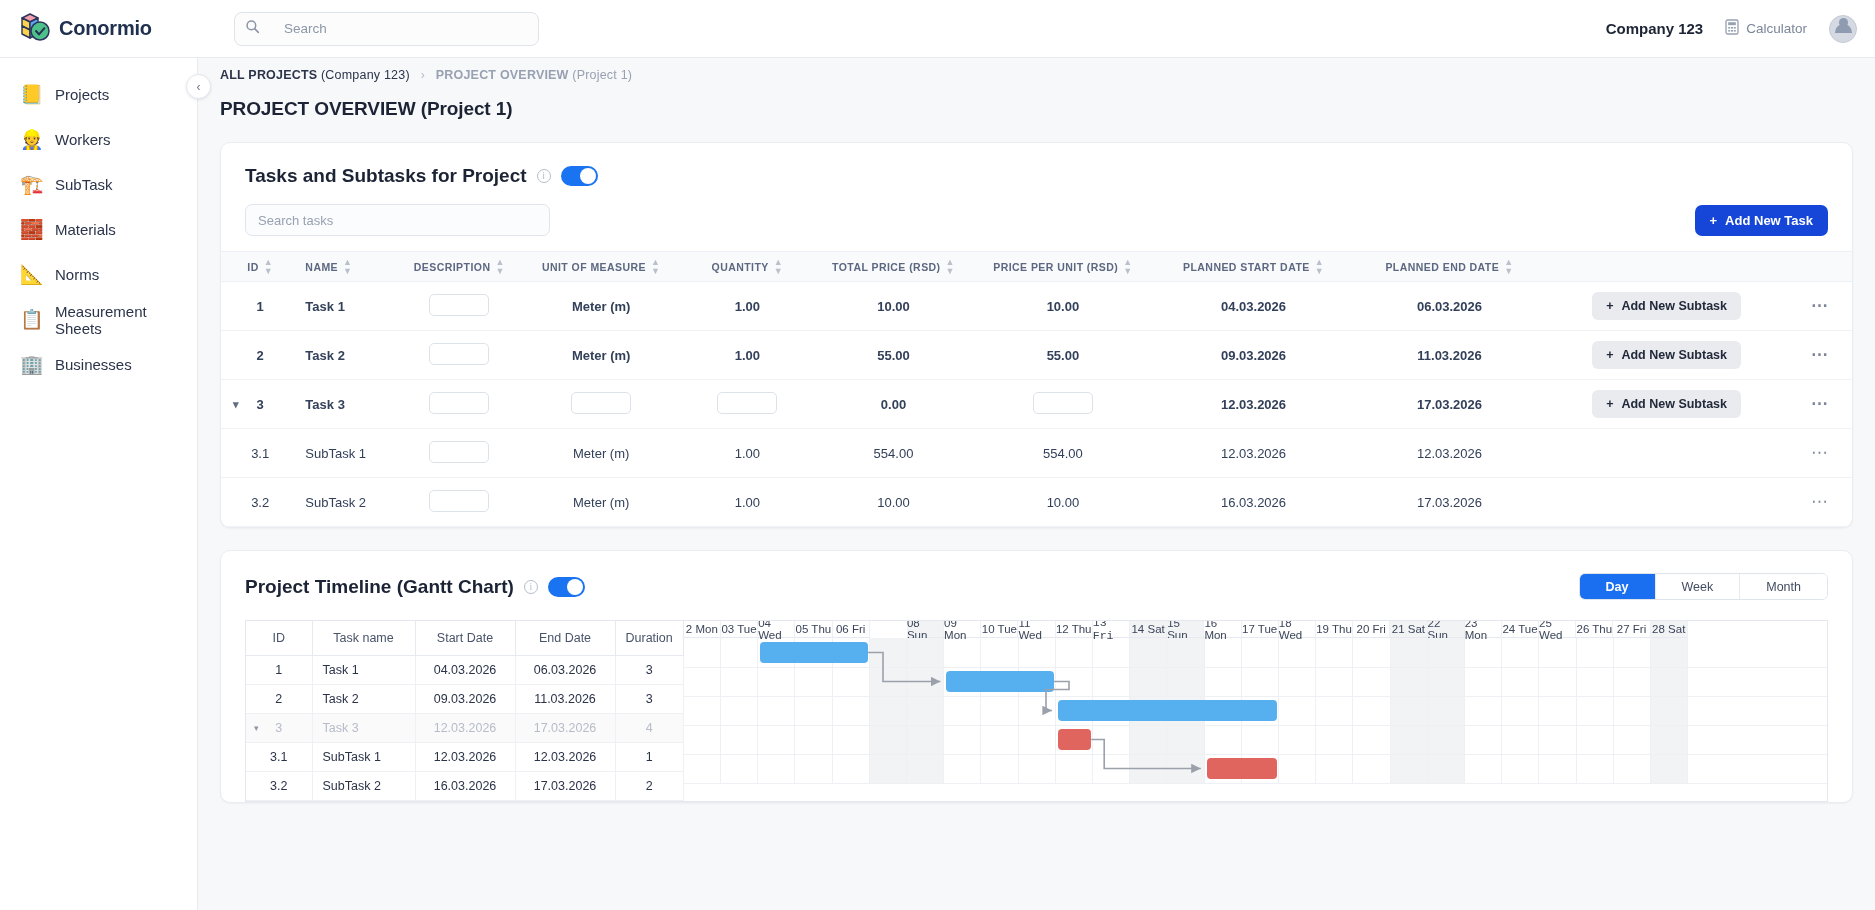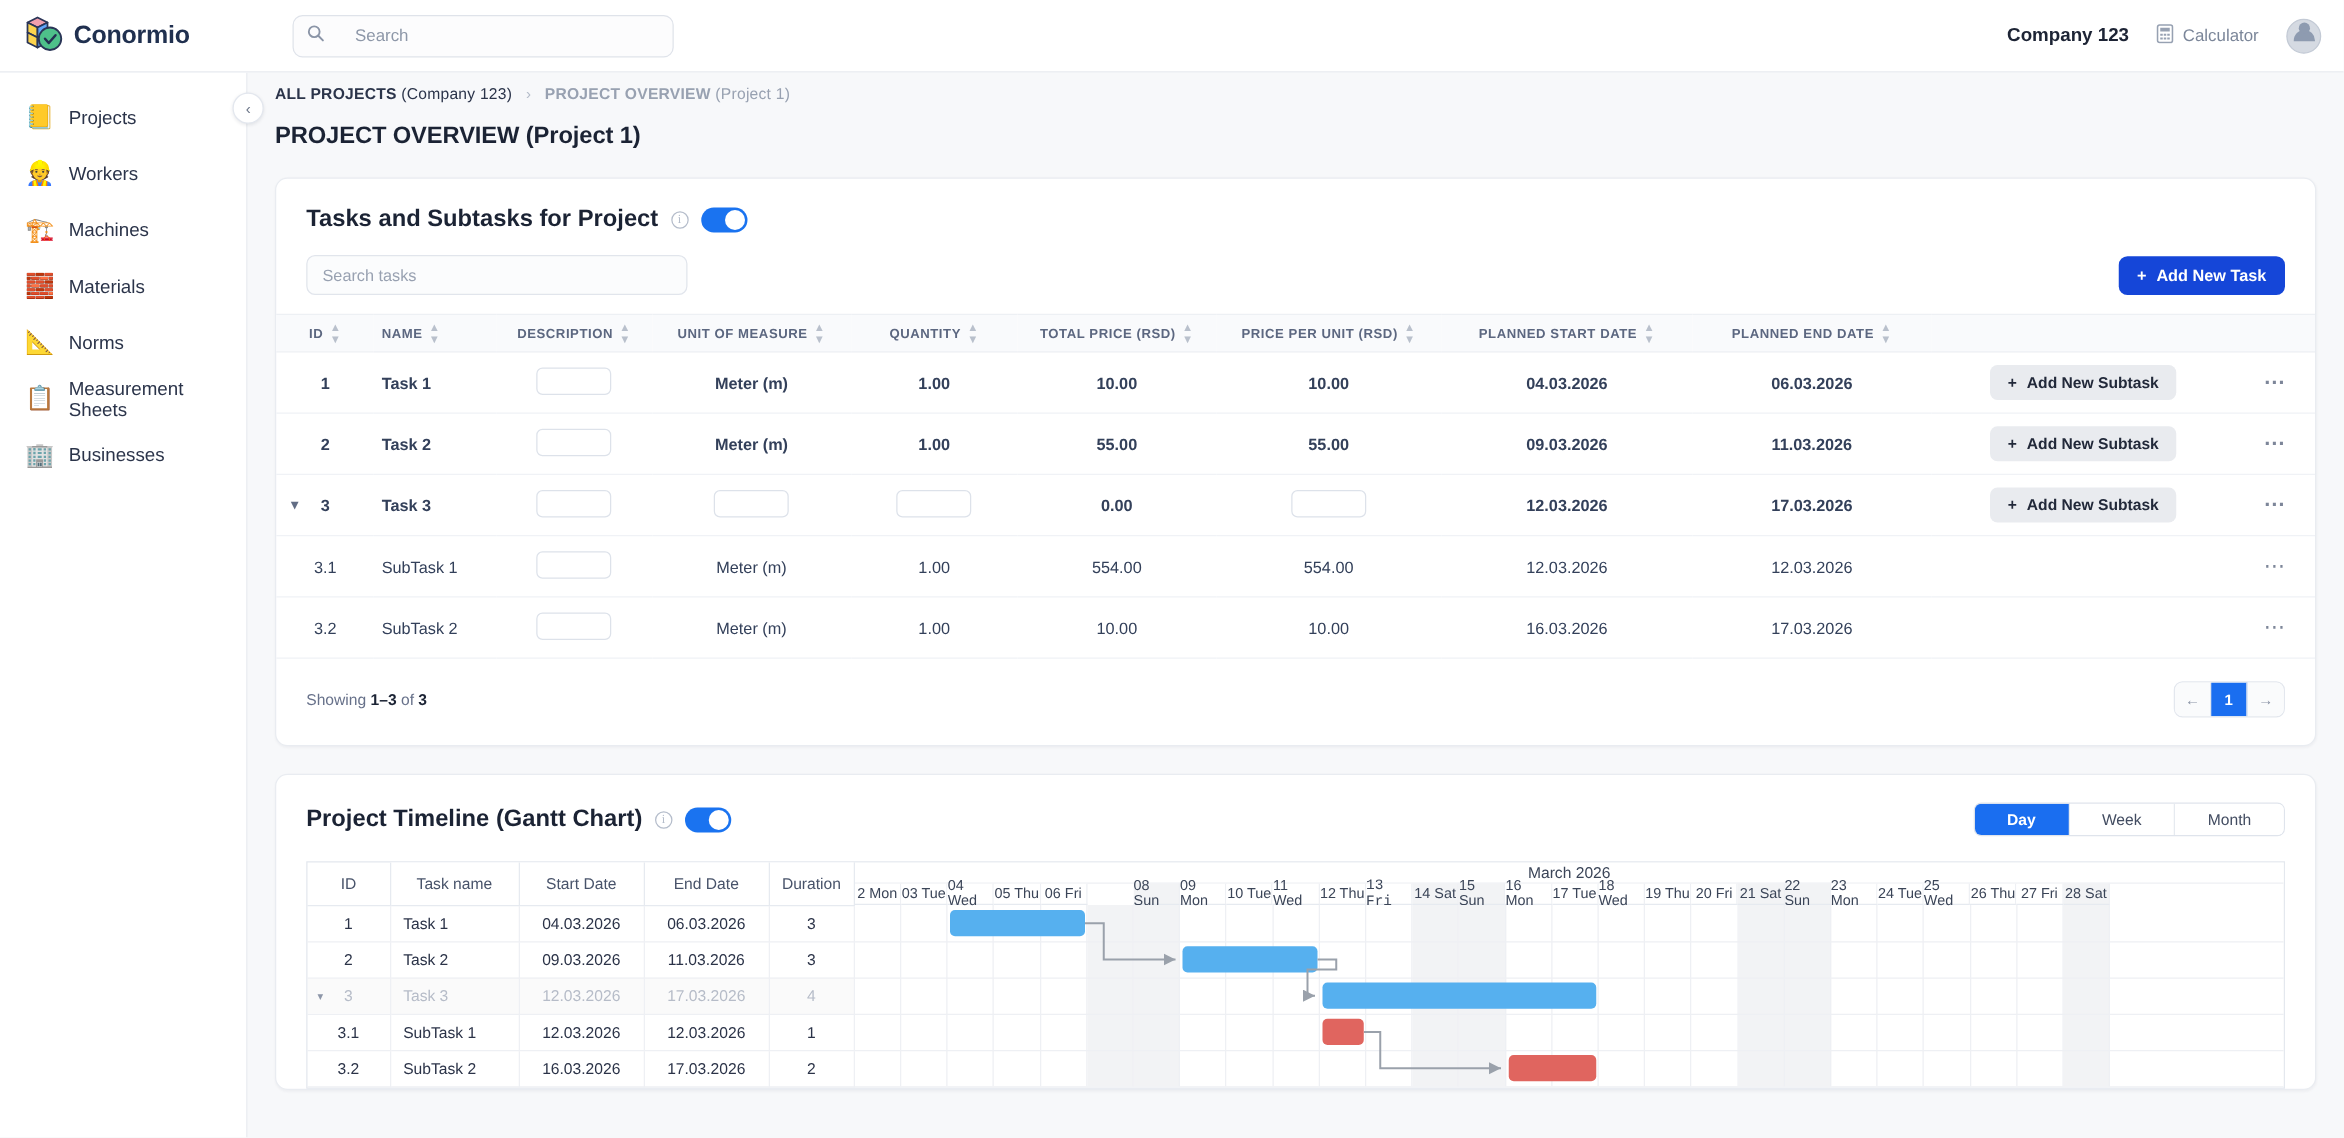--- a/index.html
+++ b/index.html
@@ -275,21 +275,21 @@
     <div class="nav-item">
       <span class="nav-ico">📒</span>
       <span>Projects</span>
     </div>
     <div class="nav-item">
       <span class="nav-ico">👷</span>
       <span>Workers</span>
     </div>
     <div class="nav-item">
       <span class="nav-ico">🏗️</span>
-      <span>Machines</span>
+      <span>SubTask</span>
     </div>
     <div class="nav-item">
       <span class="nav-ico">🧱</span>
       <span>Materials</span>
     </div>
     <div class="nav-item">
       <span class="nav-ico">📐</span>
       <span>Norms</span>
     </div>
     <div class="nav-item">
@@ -458,30 +458,20 @@
               <td class="col-total">10.00</td>
               <td class="col-ppu">10.00</td>
               <td class="col-pstart">16.03.2026</td>
               <td class="col-pend">17.03.2026</td>
               <td class="col-act"></td>
               <td class="col-dots"><span class="dots">⋯</span></td>
             </tr>
           </tbody>
       </table>
 
-      <div class="tbl-foot">
-        <div class="showing">
-          <span>Showing </span><b>1–3</b><span> of </span><b>3</b>
-        </div>
-        <div class="pager">
-          <div class="pg">←</div>
-          <div class="pg active">1</div>
-          <div class="pg">→</div>
-        </div>
-      </div>
     </div>
 
     <div class="card">
       <div class="card-head">
         <span class="card-title">Project Timeline (Gantt Chart)</span>
         <span class="info-ico">i</span>
         <span class="toggle">
             <span class="knob"></span>
           </span>
         <div class="seg">
@@ -535,21 +525,20 @@
                 <td class="g-id">3.2</td>
                 <td class="name">SubTask 2</td>
                 <td class="">16.03.2026</td>
                 <td class="">17.03.2026</td>
                 <td class="">2</td>
               </tr>
             </tbody>
         </table>
 
         <div class="tl">
-          <div class="tl-month">March 2026</div>
           <div class="tl-days" id="tl-days">
               <div class="tl-day" style="width: 37.2px;">2 Mon</div>
               <div class="tl-day" style="width: 37.2px;">03 Tue</div>
               <div class="tl-day" style="width: 37.2px;">04 Wed</div>
               <div class="tl-day" style="width: 37.2px;">05 Thu</div>
               <div class="tl-day" style="width: 37.2px;">06 Fri</div>
               <div class="tl-day we" style="width: 37.2px; margin-top: 40px;">07 Sat</div>
               <div class="tl-day we" style="width: 37.2px;">08 Sun</div>
               <div class="tl-day" style="width: 37.2px;">09 Mon</div>
               <div class="tl-day" style="width: 37.2px;">10 Tue</div>

